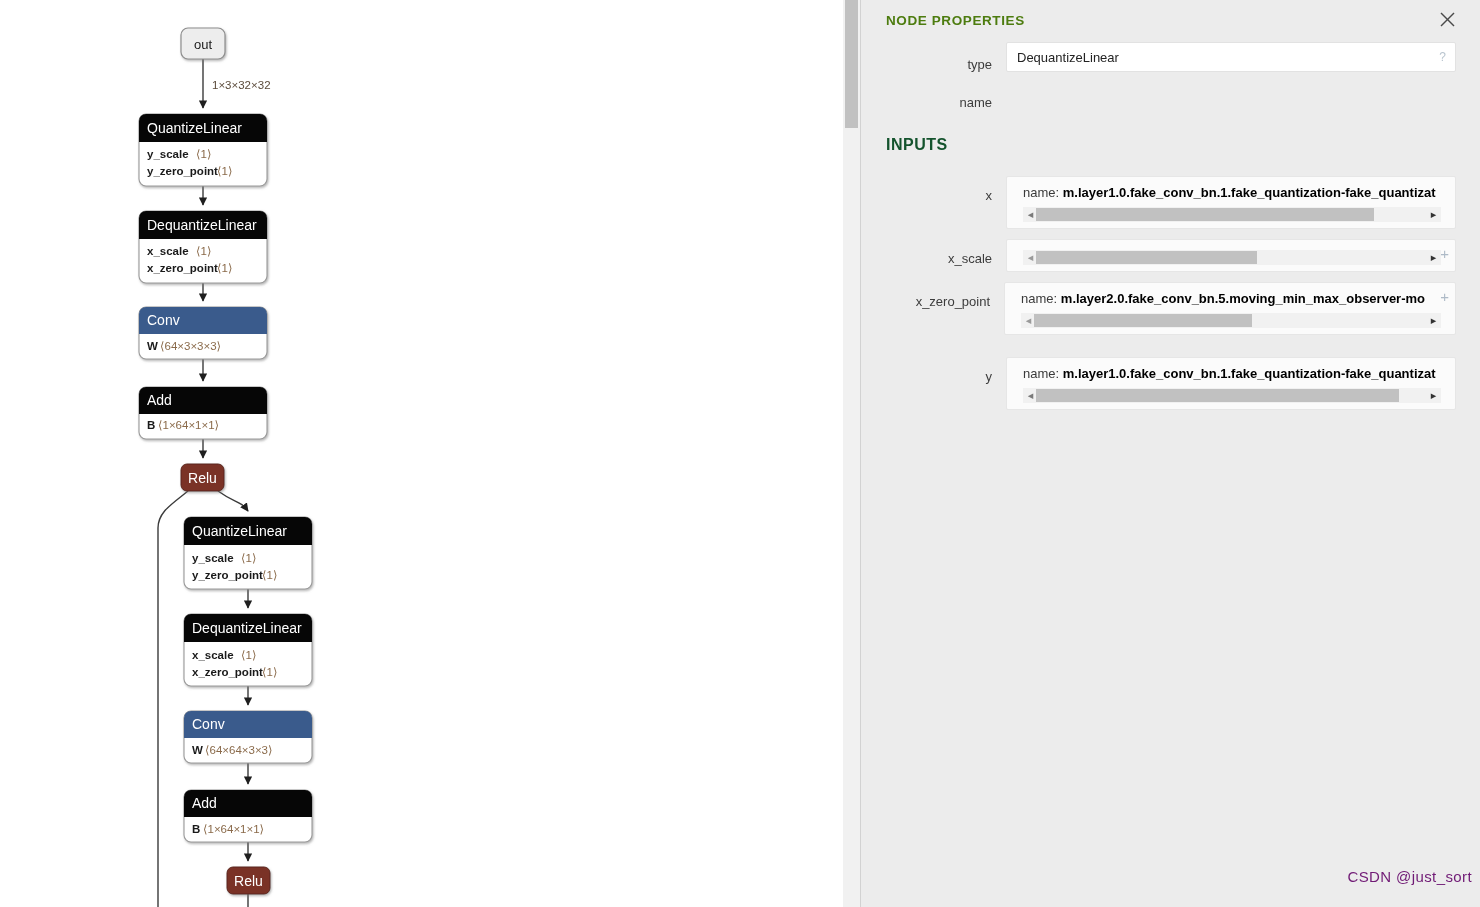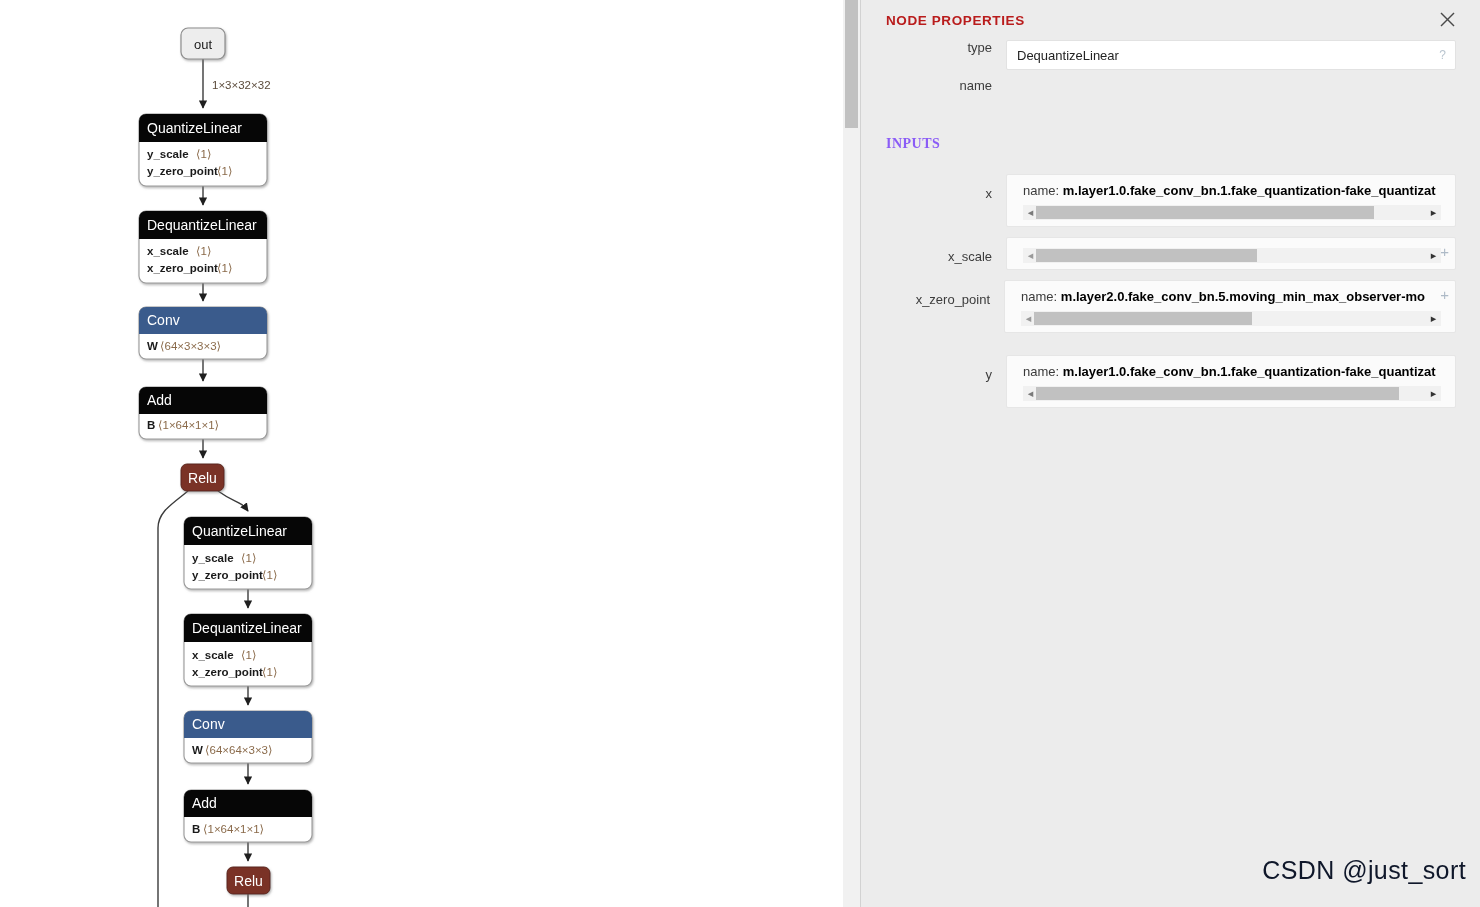--- a/index.html
+++ b/index.html
@@ -94,39 +94,39 @@
     height: 40px;
     padding: 0 0 0 25px;
     display: flex;
     align-items: center;
   }
   #panel-title {
     font-family: "Liberation Sans", sans-serif;
     font-size: 13.5px;
     font-weight: bold;
     letter-spacing: 0.6px;
-    color: #b91c1c;
+    color: #4d7c0f;
   }
   #panel-close {
     position: absolute;
     right: 20px;
     top: 6px;
     width: 26px;
     height: 26px;
     display: flex;
     align-items: center;
     justify-content: center;
     cursor: pointer;
     color: #444;
   }
 
   
   .prop-row {
     display: flex;
-    align-items: flex-start;
+    align-items: flex-end;
     margin: 0 24px 0 0;
     padding-left: 0;
     height: 32px;
     margin-bottom: 6px;
   }
   .prop-label {
     width: 145px;
     text-align: right;
     padding-right: 14px;
     box-sizing: border-box;
@@ -157,25 +157,25 @@
     top: 50%;
     transform: translateY(-50%);
     font-family: "Liberation Sans", sans-serif;
     font-size: 12px;
     color: #b9c5cf;
     cursor: pointer;
   }
 
   
   .section-heading {
-    font-family: Liberation Serif, serif;
-    font-size: 14px;
+    font-family: Liberation Sans, sans-serif;
+    font-size: 16px;
     font-weight: bold;
     letter-spacing: 0.5px;
-    color: #8b5cf6;
+    color: #14532d;
     padding-left: 25px;
   }
 
   
   .arg-row {
     display: flex;
     align-items: flex-start;
     margin-right: 24px;
     margin-bottom: 10px;
   }
@@ -245,25 +245,25 @@
     position: absolute;
     top: 1px;
     height: 13px;
     background: #c1c1c1;
     cursor: pointer;
   }
 
   
   #watermark {
     position: absolute;
-    right: 14px;
+    right: 8px;
     bottom: 22px;
     font-family: "Liberation Sans", sans-serif;
-    font-size: 25px;
-    color: #0f172a;
+    font-size: 15px;
+    color: #701a75;
     letter-spacing: 0.4px;
     user-select: none;
   }
 </style>
 </head>
 <body>
 
 <div id="canvas-area">
   <svg id="graph-svg" width="860" height="907">
     <defs>

